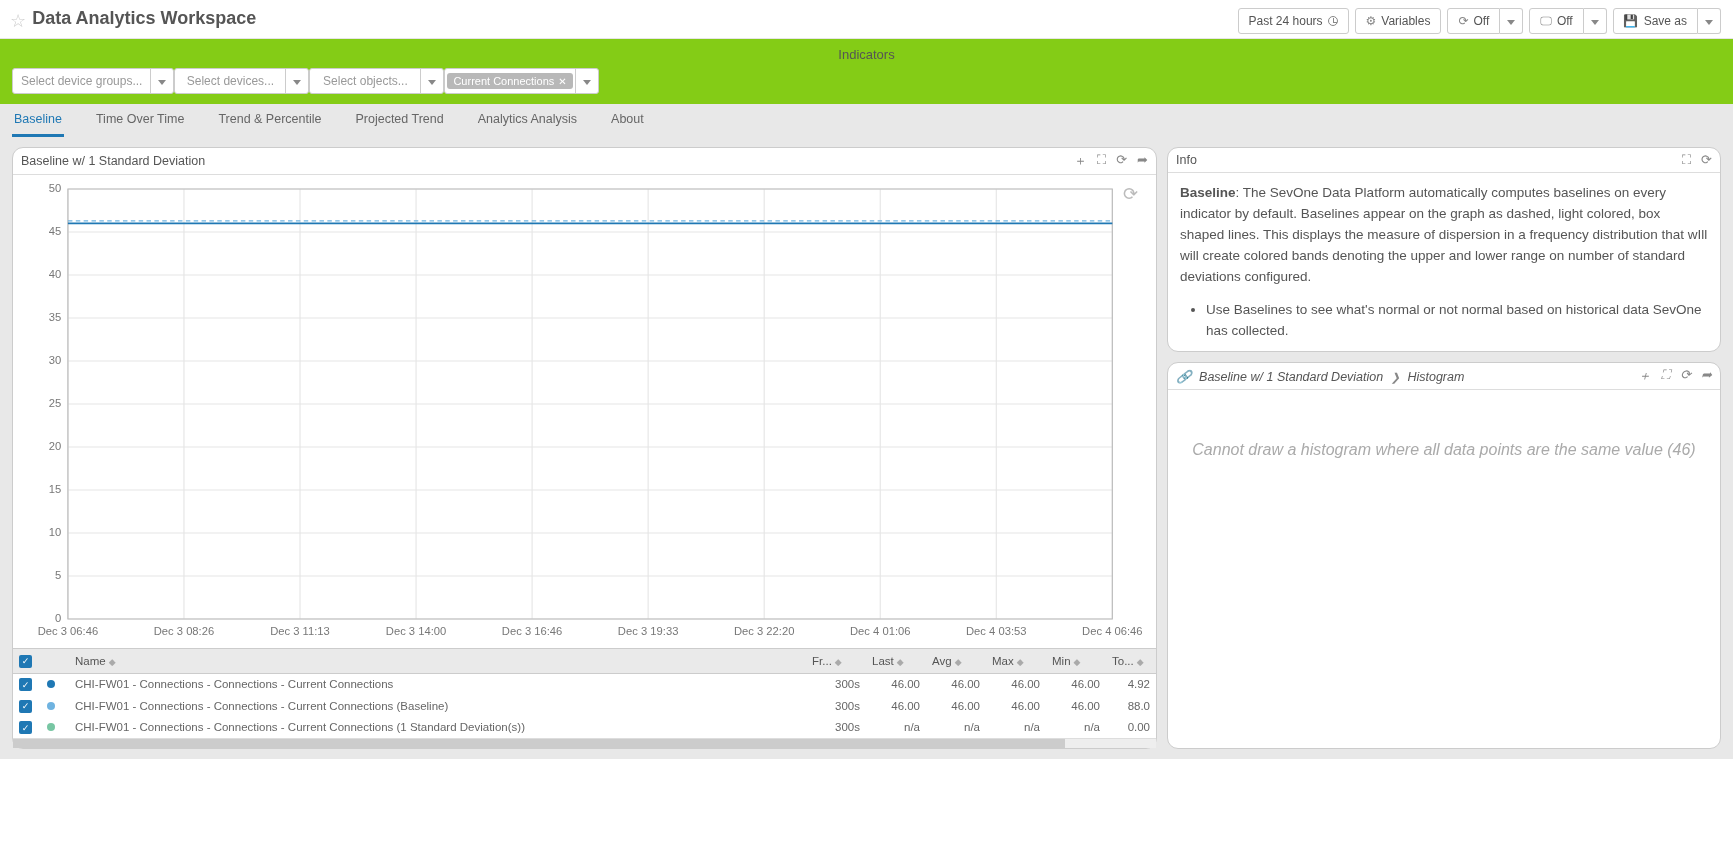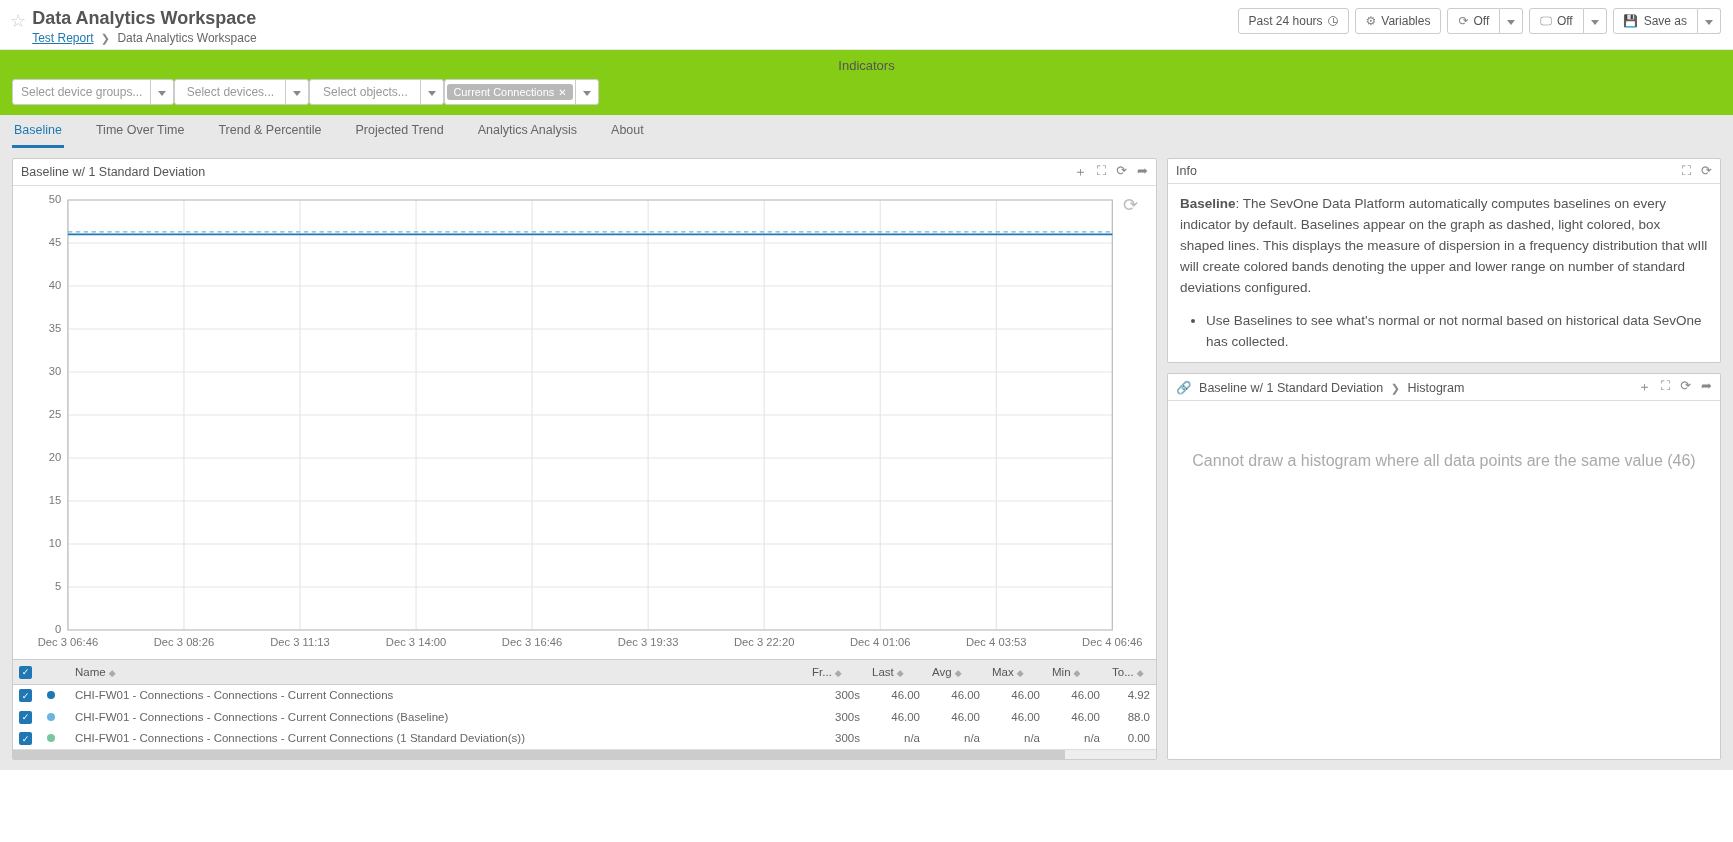--- a/index.html
+++ b/index.html
@@ -32,21 +32,21 @@
   .chip .x { font-size:10px; cursor:pointer;}
   
   .tabs-bar { background: #e8e8e8; padding: 0 12px; }
   .tabs { display: flex; gap: 30px; }
   .tab { padding: 8px 2px; font-size: 12.5px; color: #666; cursor: pointer; border-bottom: 3px solid transparent; }
   .tab.active { color: #1f78b4; border-bottom-color: #1f78b4; }
 
   .workspace { background: #e8e8e8; padding: 10px 12px; display: flex; gap: 10px; }
   .left-col { flex: 0 0 67%; display:flex; flex-direction:column; gap:0;}
   .right-col { flex: 1; display:flex; flex-direction:column; gap:10px;}
-  .panel { background: #fff; border: 1px solid #ccc; border-radius: 2px; }
+  .panel { background: #fff; border: 1px solid #ccc; border-radius: 11px; }
   .panel-header { display: flex; align-items: center; padding: 4px 8px; border-bottom: 1px solid #ddd; font-size: 12.5px; color: #555; }
   .panel-title { flex: 1; }
   .panel-tools { display: flex; gap: 10px; color: #888; font-size: 13px; }
   .panel-tools span { cursor:pointer; }
   .linkish { color:#555; }
   .link-icon { color:#888; margin-right:4px;}
   
   .chart-area { padding: 6px 10px 4px 10px; position:relative;}
   .chart-svg { width:100%; height:460px; }
   .chart-refresh { position:absolute; top:8px; right:18px; color:#bbb; font-size:18px; }
@@ -72,25 +72,20 @@
   .histo-body { padding: 51px 20px; text-align:center; color:#aaa; font-size:16px;}
   .caret-down::after{content:'';display:inline-block;border-left:4px solid transparent;border-right:4px solid transparent;border-top:5px solid #888;}
 </style>
 </head>
 <body>
 
 <div class="header">
   <span class="star-icon">☆</span>
   <div class="title-area">
     <div class="page-title">Data Analytics Workspace</div>
-    <div class="breadcrumb">
-      <a href="#">Test Report</a>
-      <span class="breadcrumb-sep">❯</span>
-      <span class="breadcrumb-cur">Data Analytics Workspace</span>
-    </div>
   </div>
   <div class="header-actions">
     <button class="btn">
       <span>Past 24 hours</span>
       <span class="clock-circle"></span>
     </button>
     <button class="btn">
       <span class="icon-sm">⚙</span>
       <span>Variables</span>
     </button>
@@ -294,21 +289,21 @@
           <span>⟳</span>
         </div>
       </div>
       <div class="info-body">
         <span><b>Baseline</b><span>: The SevOne Data Platform automatically computes baselines on every indicator by default. Baselines appear on the graph as dashed, light colored, box shaped lines. This displays the measure of dispersion in a frequency distribution that wIll will create colored bands denoting the upper and lower range on number of standard deviations configured.</span></span>
         <ul>
             <li>Use Baselines to see what's normal or not normal based on historical data SevOne has collected.</li>
           </ul>
       </div>
     </div>
-    <div class="panel" style="flex:1;">
+    <div class="panel" style="flex:1;font-style:italic;">
       <div class="panel-header">
         <span class="panel-title">
           <span class="link-icon">🔗</span>
           <span class="linkish">Baseline w/ 1 Standard Deviation</span>
           <span class="breadcrumb-sep">❯</span>
           <span>Histogram</span>
         </span>
         <div class="panel-tools">
           <span>＋</span>
           <span>⛶</span>

